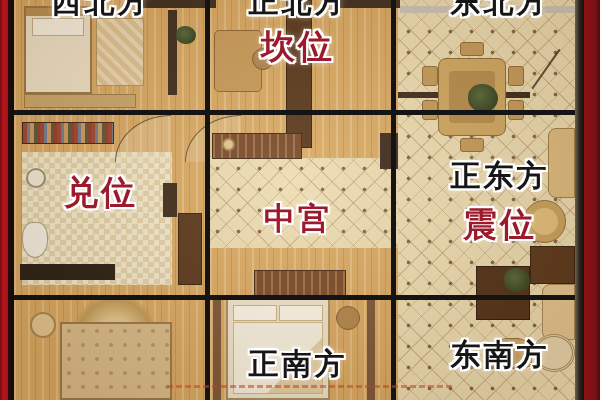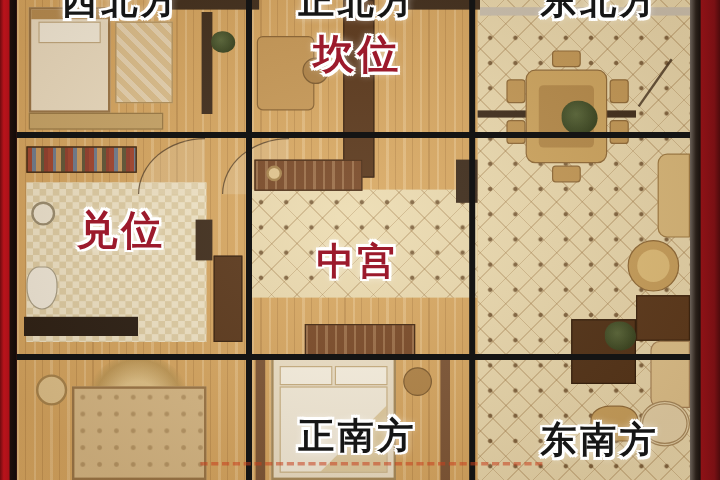--- a/index.html
+++ b/index.html
@@ -207,21 +207,25 @@
   <div class="cell-label" style="left:407px;top:-14px;">
     <div class="dir-text">东北方</div>
   </div>
 
   <div class="cell-label mid" style="left:8px;top:160px;">
     <div class="pos-text">兑位</div>
   </div>
   <div class="cell-label center-label" style="left:205px;top:200px;">
     <div class="pos-text">中宫</div>
   </div>
+  <div class="cell-label mid" style="left:407px;top:160px;">
+    <div class="dir-text">正东方</div>
+    <div class="pos-text">震位</div>
+  </div>
 
   <div class="cell-label" style="left:205px;top:348px;">
     <div class="dir-text">正南方</div>
   </div>
-  <div class="cell-label" style="left:407px;top:352px;">
+  <div class="cell-label" style="left:407px;top:339px;">
     <div class="dir-text">东南方</div>
   </div>
 
 </div>
 
 </body></html>

